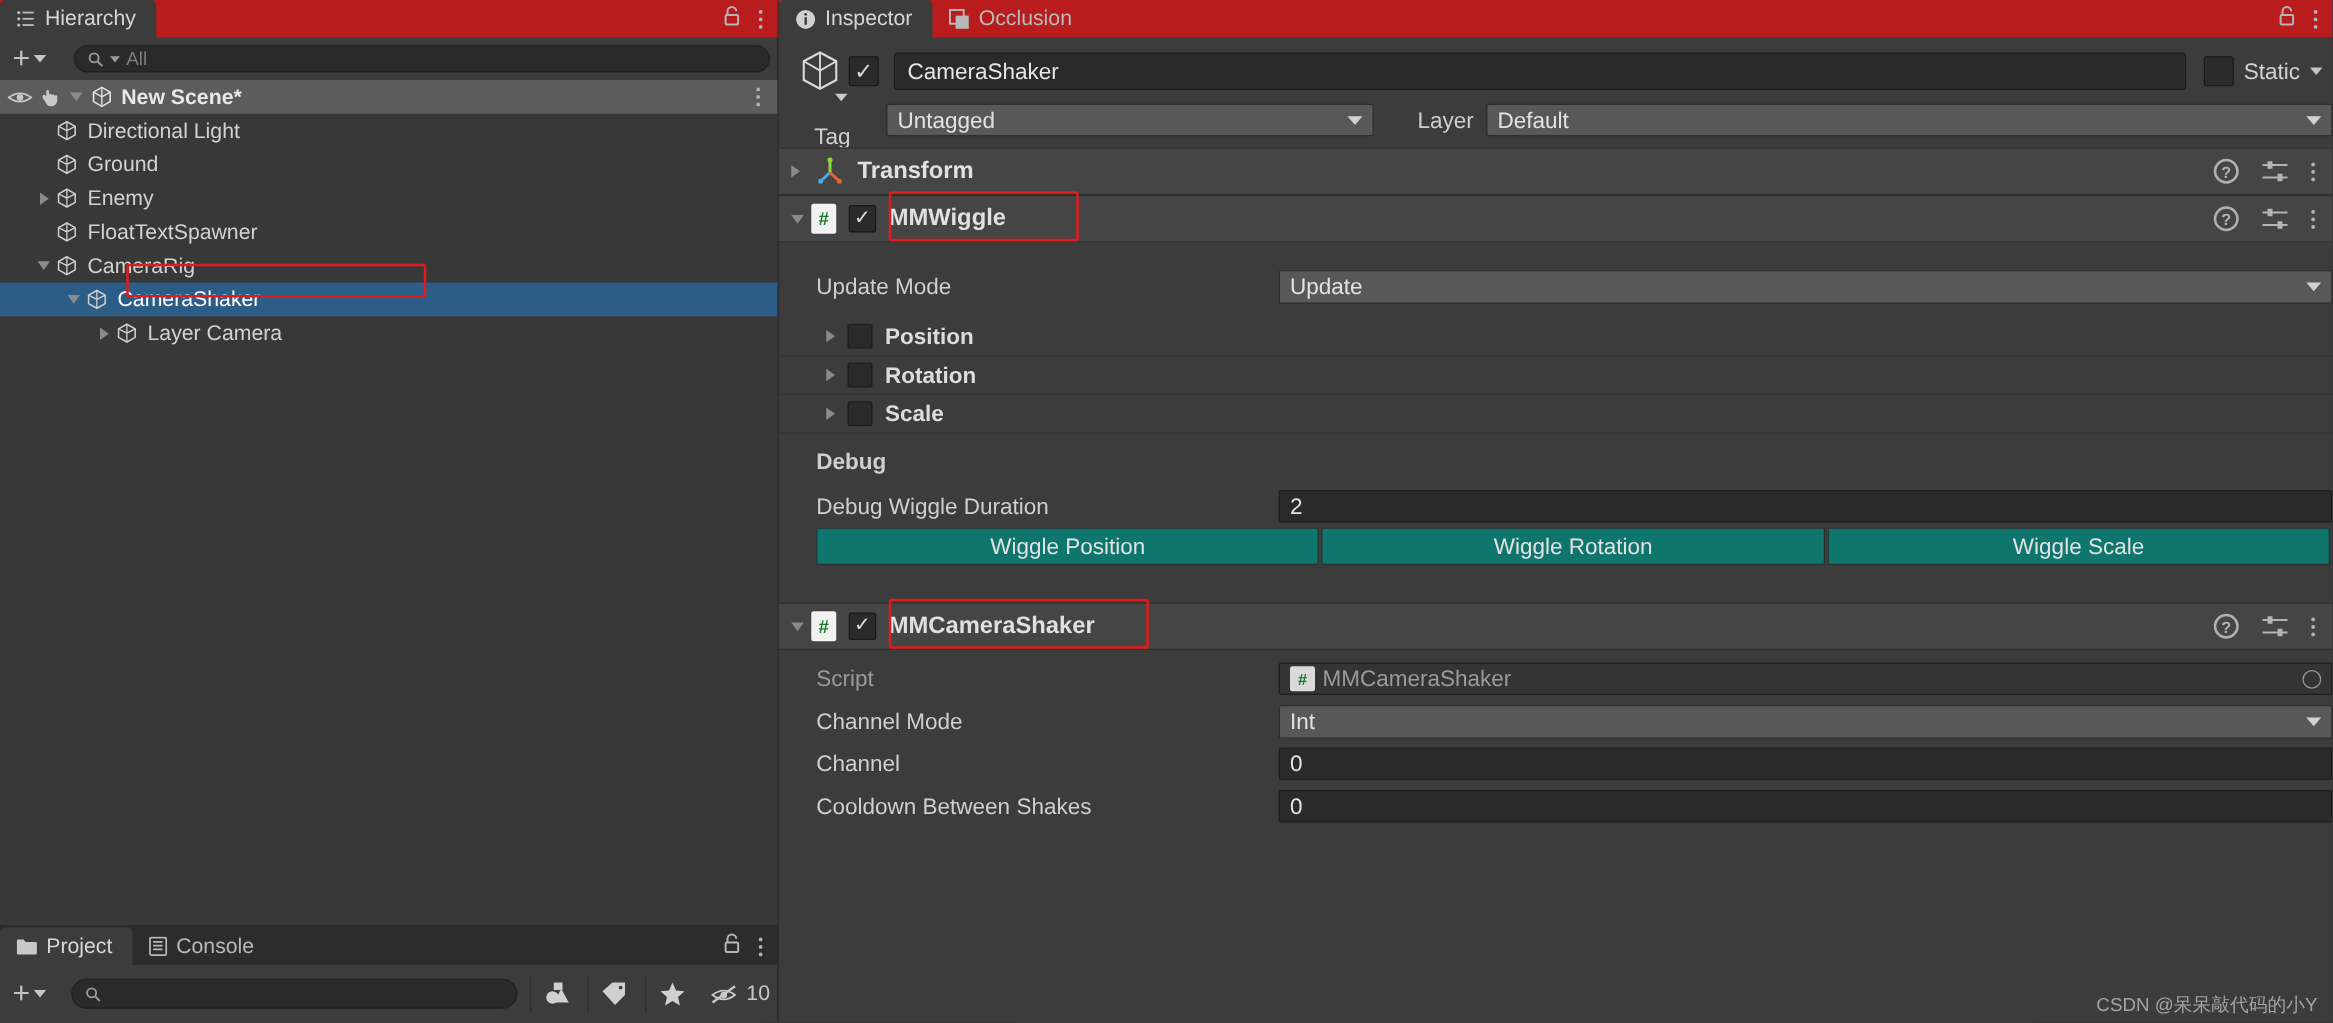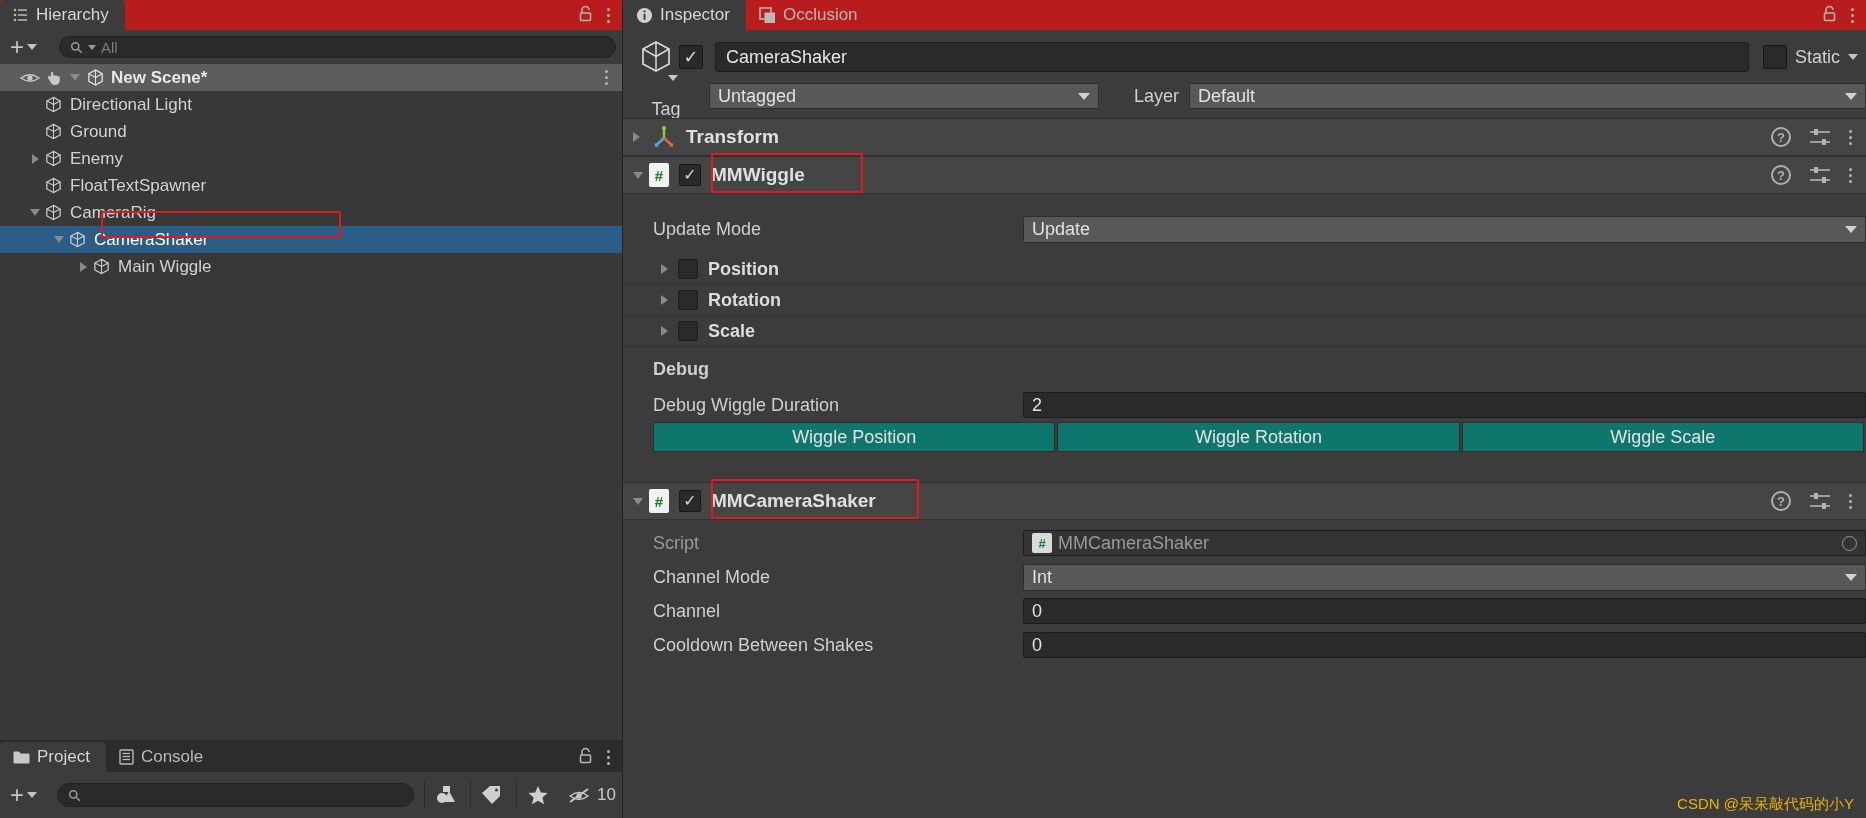--- a/index.html
+++ b/index.html
@@ -34,21 +34,21 @@
               border-right: 5px solid transparent; border-top: 6px solid #c4c4c4; }
   .search-box { flex: 1; height: 22px; background: #2a2a2a; border: 1px solid #212121;
                 border-radius: 11px; display: flex; align-items: center; gap: 5px;
                 padding: 0 10px; margin-left: 14px; }
   .search-box .ph { font-size: 15px; color: #7d7d7d; }
 
   
   .tree { flex: 1; background: #383838; overflow: hidden; position: relative; }
   .row { height: 27px; display: flex; align-items: center; font-size: 17px;
          color: #d2d2d2; position: relative; white-space: nowrap; }
-  .row.scene { background: #5c5c5c; color: #e8e8e8; font-weight: bold; padding-left: 20px; gap: 6px; }
+  .row.scene { background: #5c5c5c; color: #e8e8e8; font-weight: bold; padding-left: 6px; gap: 6px; }
   .row.selected { background: #2c5d87; color: #ffffff; }
   .indent-col { width: 18px; flex: 0 0 18px; display: flex; align-items: center;
                 justify-content: center; }
   .arrow-r { width: 0; height: 0; border-top: 5px solid transparent;
              border-bottom: 5px solid transparent; border-left: 7px solid #8a8a8a; }
   .arrow-d { width: 0; height: 0; border-left: 5px solid transparent;
              border-right: 5px solid transparent; border-top: 7px solid #8a8a8a; }
   .cube-ic { width: 19px; height: 19px; flex: 0 0 19px; margin-right: 7px; }
   .kebab { display: flex; flex-direction: column; gap: 3px; align-items: center; }
   .kebab i { width: 3px; height: 3px; background: #b4b4b4; border-radius: 50%; display: block; }
@@ -128,21 +128,21 @@
   .fold-chk { width: 20px; height: 20px; background: #2a2a2a; border: 1px solid #1d1d1d;
               border-radius: 2px; flex: 0 0 20px; }
   .fold-lbl { font-size: 18px; color: #dcdcdc; font-weight: bold; }
   .sect-lbl { font-size: 18px; color: #cfcfcf; font-weight: bold;
               padding: 12px 0 8px 30px; }
   .btn-row { display: flex; padding: 0 2px 0 30px; gap: 2px; }
   .ubtn { flex: 1; height: 30px; background: #0f766e; border: 1px solid #2e2e2e;
           display: flex; align-items: center; justify-content: center;
           font-size: 18px; color: #e2e2e2; }
   .watermark { position: absolute; right: 12px; bottom: 4px; font-size: 15px;
-               color: #eab308; }
+               color: #a3a3a3; }
 </style>
 </head>
 <body>
 
 <div class="app">
 
   <div class="left-col">
 
     <div class="tabstrip">
       <div class="tab active">
@@ -275,21 +275,21 @@
             <span>CameraShaker</span>
           </div>
           <div class="row">
             <span class="indent-col" style="margin-left: 74px;">
               <span class="arrow-r"></span>
             </span>
             <span class="cube-ic"><svg width="19" height="19" viewBox="0 0 20 20">
                 <path d="M10 2.5 L17 6.4 L17 13.6 L10 17.5 L3 13.6 L3 6.4Z" fill="none" stroke="#cfcfcf" stroke-width="1.3"></path>
                 <path d="M10 2.5 L10 10 L3 6.4 M10 10 L17 6.4 M10 10 L10 17.5" fill="none" stroke="#cfcfcf" stroke-width="1.1"></path>
               </svg></span>
-            <span>Main Wiggle</span>
+            <span>Layer Camera</span>
           </div>
         </div>
 
       <div class="hl-box" style="left:101px; top:147px; width:240px; height:27px;"></div>
     </div>
 
     <div class="proj-panel">
       <div class="proj-tabs">
         <div class="tab active">
           <span style="display:inline-flex;">

